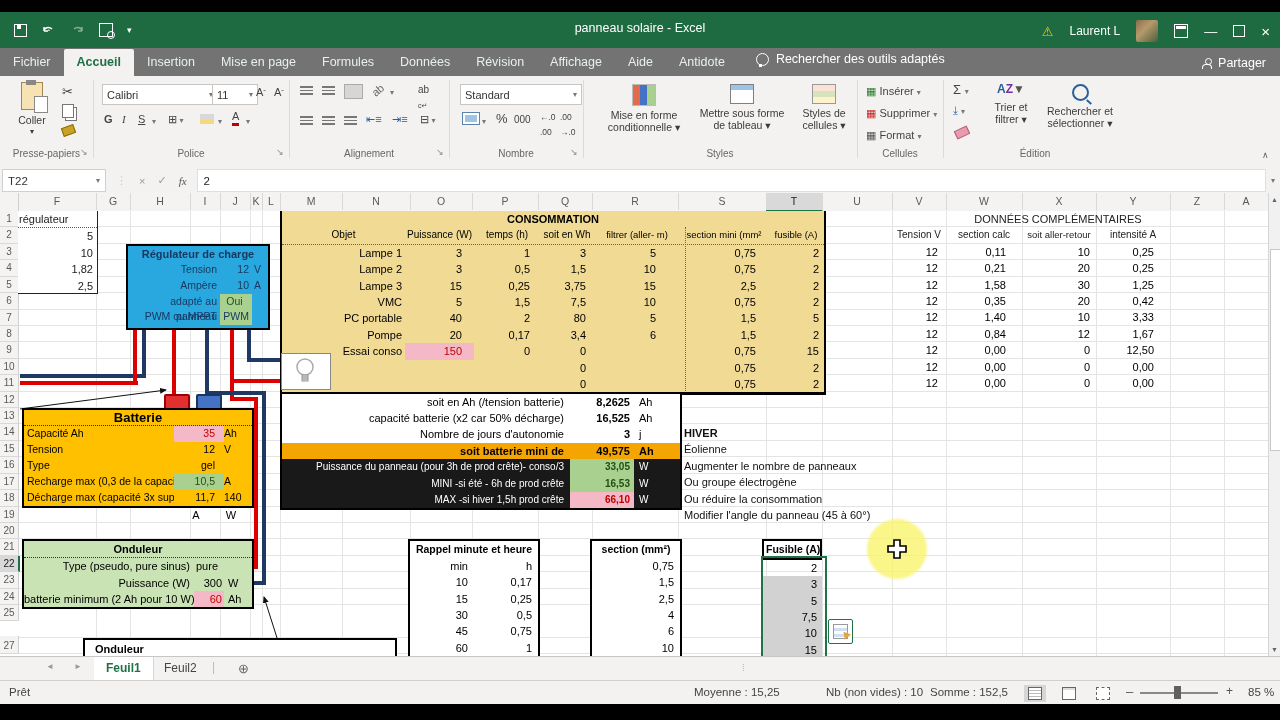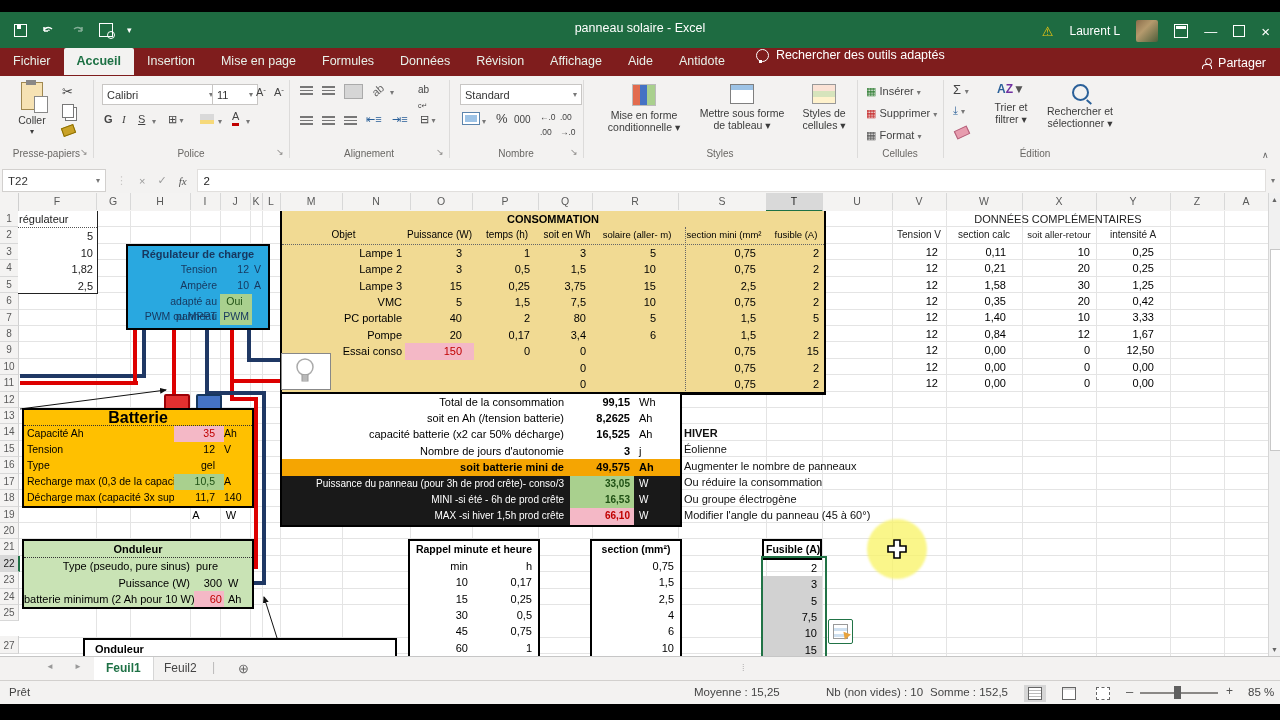--- a/index.html
+++ b/index.html
@@ -13,21 +13,21 @@
   .qat{top:8px;left:14px;display:flex;gap:14px;align-items:center;height:20px}
   .qico{color:#fff;font-size:13px;line-height:14px}
   .flop{width:11px;height:11px;border:1.5px solid #fff;position:relative}
   .flop:after{content:"";position:absolute;left:2px;top:0;width:4px;height:4px;background:#fff}
   .tbr{top:8px;right:10px;display:flex;gap:16px;align-items:center;height:22px;font-size:12px}
   .avatar{width:22px;height:22px;border-radius:2px;background:linear-gradient(135deg,#8a6d4b 0%,#b59a6d 40%,#4e5d3a 100%)}
   .warn{color:#F2C811;font-size:13px}
   .winbtn{font-size:13px;color:#fff}
   .resticon{width:10px;height:10px;border:1.2px solid #fff;position:relative}
   
-  .tabrow{left:0;top:48px;width:1280px;height:28px;background:#7f1d1d;display:flex;align-items:flex-start}
+  .tabrow{left:0;top:48px;width:1280px;height:28px;background:#737373;display:flex;align-items:center}
   .rtab{color:#E8F1EA;font-size:12.5px;padding:6px 13px 7px;white-space:nowrap}
   .rtab.on{background:#F3F2F1;color:#1E7145;font-weight:bold;border-radius:2px 2px 0 0}
   .searchbox{display:flex;align-items:center;gap:7px;color:#fff;font-size:12.5px;margin-left:18px;padding-bottom:6px}
   .share{position:absolute;right:14px;bottom:6px;display:flex;gap:6px;align-items:center;color:#fff;font-size:12.5px}
   
   .ribbon{left:0;top:76px;width:1280px;height:92px;background:#F3F2F1;border-bottom:1px solid #D2D0CE;color:#444}
   .gsep{top:4px;width:1px;height:78px;background:#DCDBDA}
   .glabel{top:72px;font-size:10px;color:#696764;text-align:center}
   .launch{top:71px;font-size:9px;color:#8a8886}
   .bigbtn{display:flex;flex-direction:column;align-items:center;font-size:10.5px;color:#3b3b3b;text-align:center;line-height:12px}
@@ -92,21 +92,21 @@
   .tval.chipp{background:#F4B8C6;color:#C00000}
   .hiver{left:684px;top:214px;width:300px;font-size:11px;line-height:16.42px;color:#111;white-space:nowrap}
   .don{left:892px;top:0;width:278px}
   .dtitle{position:absolute;left:54px;top:0;width:224px;text-align:center;font-size:11px;line-height:16.42px;white-space:nowrap;color:#222}
   .dhead{position:absolute;top:16.42px;left:0;width:278px;display:grid;grid-template-columns:54px 76px 74px 74px;font-size:10px;line-height:16.42px;color:#222}
   .dhead span{text-align:center;white-space:nowrap}
   .drow{display:grid;grid-template-columns:54px 76px 74px 74px;height:16.42px;line-height:16.42px;font-size:11px}
   .drow span{text-align:right}
   .d1{padding-right:8px}.d2{padding-right:16px}.d3{padding-right:6px}.d4{padding-right:16px}
   .bat{left:22px;top:197px;width:228px;background:#FFC000;border:2px solid #000;font-size:10.5px}
-  .bat .hd{height:15.4px;line-height:15.4px;text-align:center;font-weight:bold;font-size:16px;border-bottom:1px dotted #333}
+  .bat .hd{height:15.4px;line-height:15.4px;text-align:center;font-weight:bold;font-size:13px;border-bottom:1px dotted #333}
   .brow{display:grid;grid-template-columns:150px 50px 26px;height:15.9px;line-height:15.9px}
   .brow .lb{padding-left:3px;white-space:nowrap;overflow:hidden}
   .bval{text-align:right;padding-right:9px}
   .bval.chipp{background:#F4B8C6;color:#C00000}
   .bval.chipg{background:#A9D08E;color:#1F5014}
   .term{top:183px;width:22px;height:17px;border-radius:2px 2px 0 0}
   .term.red{left:164px;background:#E23030;border:2px solid #9C0006}
   .term.blue{left:196px;background:#4472C4;border:2px solid #17375E}
   .ond{left:22px;top:328.4px;width:228px;background:#C9E3B5;border:2px solid #000;font-size:11px}
   .ond .hd{height:16px;line-height:16px;text-align:center;font-weight:bold;border-bottom:1px dotted #333}
@@ -493,21 +493,21 @@
     </div>
   </div>
 
   <div class="abs cons">
     <div class="ctitle">CONSOMMATION</div>
     <div class="chead">
       <span>Objet</span>
         <span>Puissance (W)</span>
       <span>temps (h)</span>
         <span>soit en Wh</span>
-      <span style="font-size:9.5px">solaire (aller- m)</span>
+      <span style="font-size:9.5px">filtrer (aller- m)</span>
       <span style="font-size:9.5px">section mini (mm²</span>
       <span style="font-size:9.5px">fusible (A)</span>
     </div>
     <div>
       <div class="crow">
         <span class="cc c1">Lampe 1</span>
         <span class="cc c2">3</span>
         <span class="cc c3">1</span>
         <span class="cc c4">3</span>
         <span class="cc c5">5</span>
@@ -601,25 +601,20 @@
     <svg width="46" height="33">
         <circle cx="23" cy="13" r="8" fill="#fff" stroke="#aaa" stroke-width="1.5"></circle>
         <rect x="20" y="21" width="6" height="6" fill="#d9d9d9" stroke="#999" stroke-width="1"></rect>
         <line x1="20" y1="23" x2="26" y2="23" stroke="#999"></line>
         <line x1="20" y1="25" x2="26" y2="25" stroke="#999"></line>
       </svg>
   </div>
 
   <div class="abs tot">
     <div>
-      <div class="trow">
-        <span class="lb">Total de la consommation</span>
-        <span class="tval">99,15</span>
-        <span class="un">Wh</span>
-      </div>
 
       <div class="trow">
         <span class="lb">soit en Ah  (/tension batterie)</span>
         <span class="tval">8,2625</span>
         <span class="un">Ah</span>
       </div>
 
       <div class="trow">
         <span class="lb">capacité batterie (x2 car 50% décharge)</span>
         <span class="tval">16,525</span>
@@ -656,22 +651,22 @@
         <span class="un">W</span>
       </div>
     </div>
   </div>
 
   <div class="abs hiver">
     <div style="font-weight:bold">HIVER</div>
     <div>
         <div>Éolienne</div>
         <div>Augmenter le nombre de panneaux</div>
+        <div>Ou groupe électrogène</div>
         <div>Ou réduire la consommation</div>
-        <div>Ou groupe électrogène</div>
         <div>Modifier l'angle du panneau (45 à 60°)</div>
       </div>
   </div>
 
   <div class="abs don">
     <div class="dtitle">DONNÉES COMPLÉMENTAIRES</div>
     <div class="dhead">
       <span>Tension V</span>
         <span>section calc</span>
       <span style="font-size:9.5px">soit aller-retour</span>

